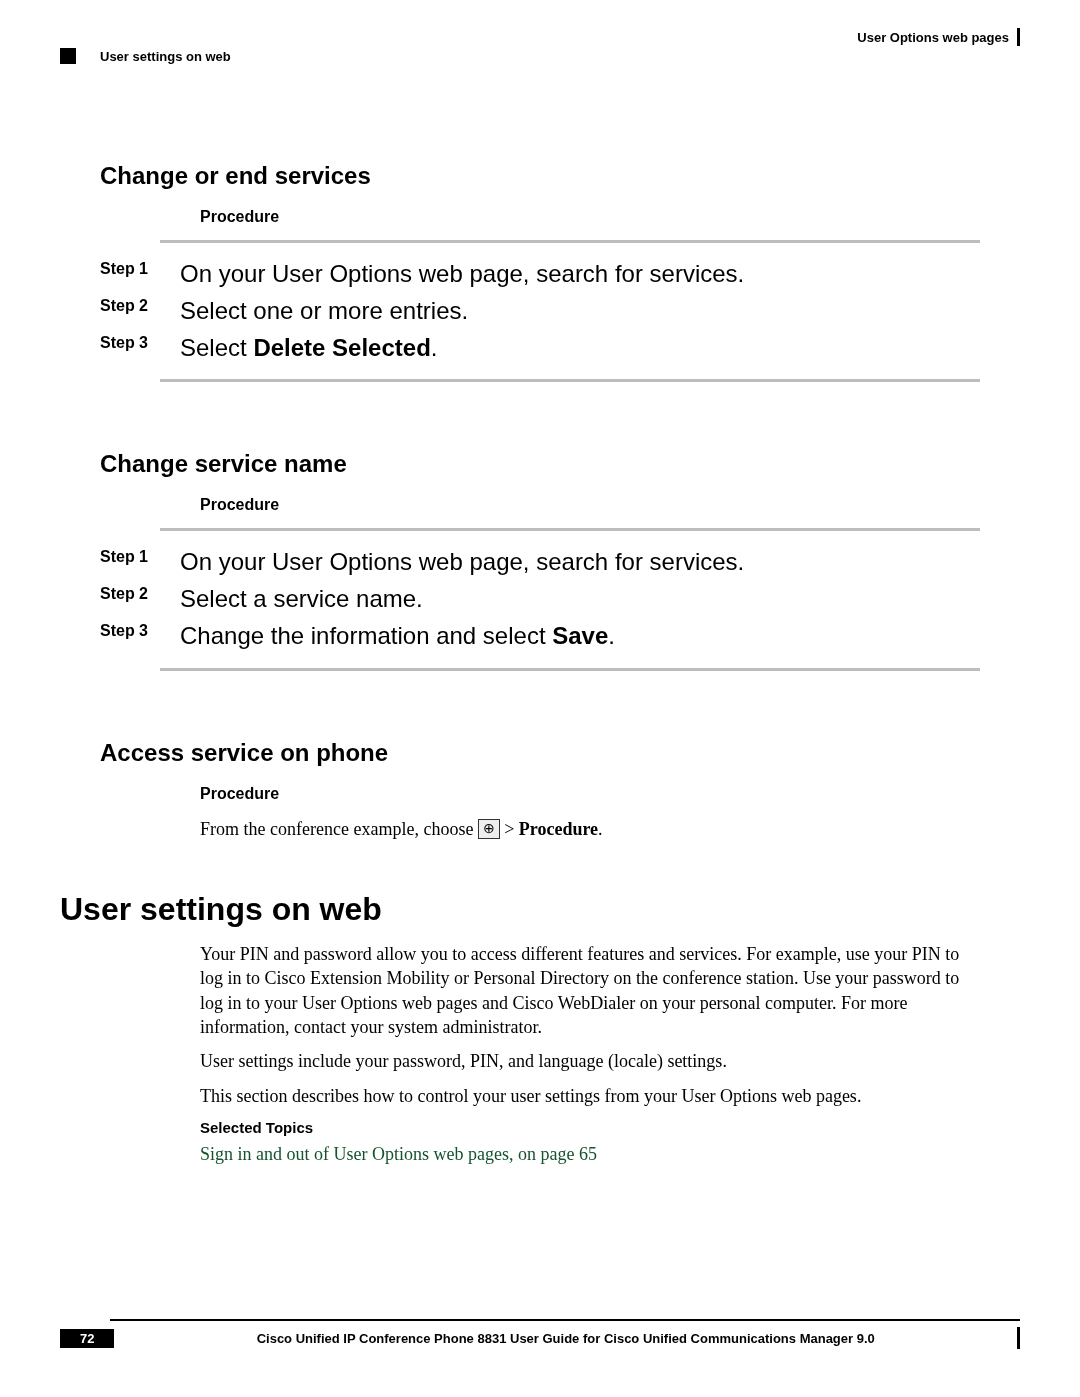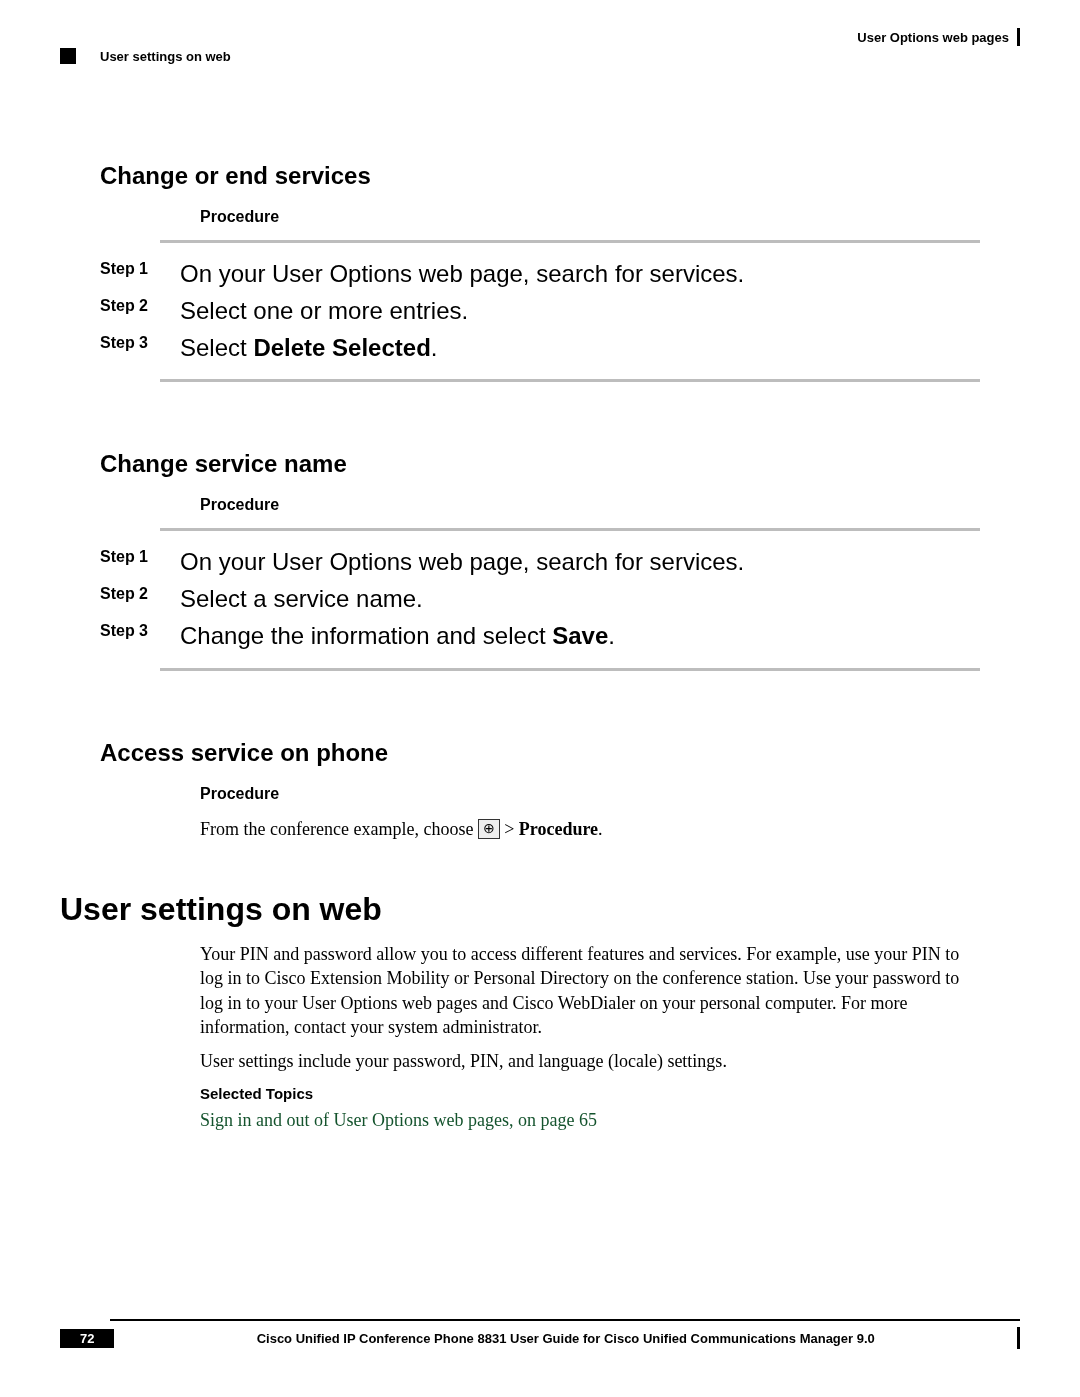--- a/index.html
+++ b/index.html
@@ -234,20 +234,21 @@
       <span>From the conference example, choose </span><span class="icon-box">⊕</span><span> &gt; </span><span class="bold" style="font-weight:bold">Procedure</span><span>.</span>
     </p>
   </div>
 
   <div style="height:40px"></div>
 
   <h1 class="main-title">User settings on web</h1>
   <div class="para-body">
     <p>Your PIN and password allow you to access different features and services. For example, use your PIN to log in to Cisco Extension Mobility or Personal Directory on the conference station. Use your password to log in to your User Options web pages and Cisco WebDialer on your personal computer. For more information, contact your system administrator.</p>
     <p>User settings include your password, PIN, and language (locale) settings.</p>
+    <p>This section describes how to control your user settings from your User Options web pages.</p>
     <div class="related-topics-label">Selected Topics</div>
     <div><span class="link">Sign in and out of User Options web pages,  on page 65</span></div>
   </div>
 
 </div>
 
 <div class="footer">
   <div class="footer-line"></div>
   <div class="footer-row">
     <span class="page-box">72</span>

